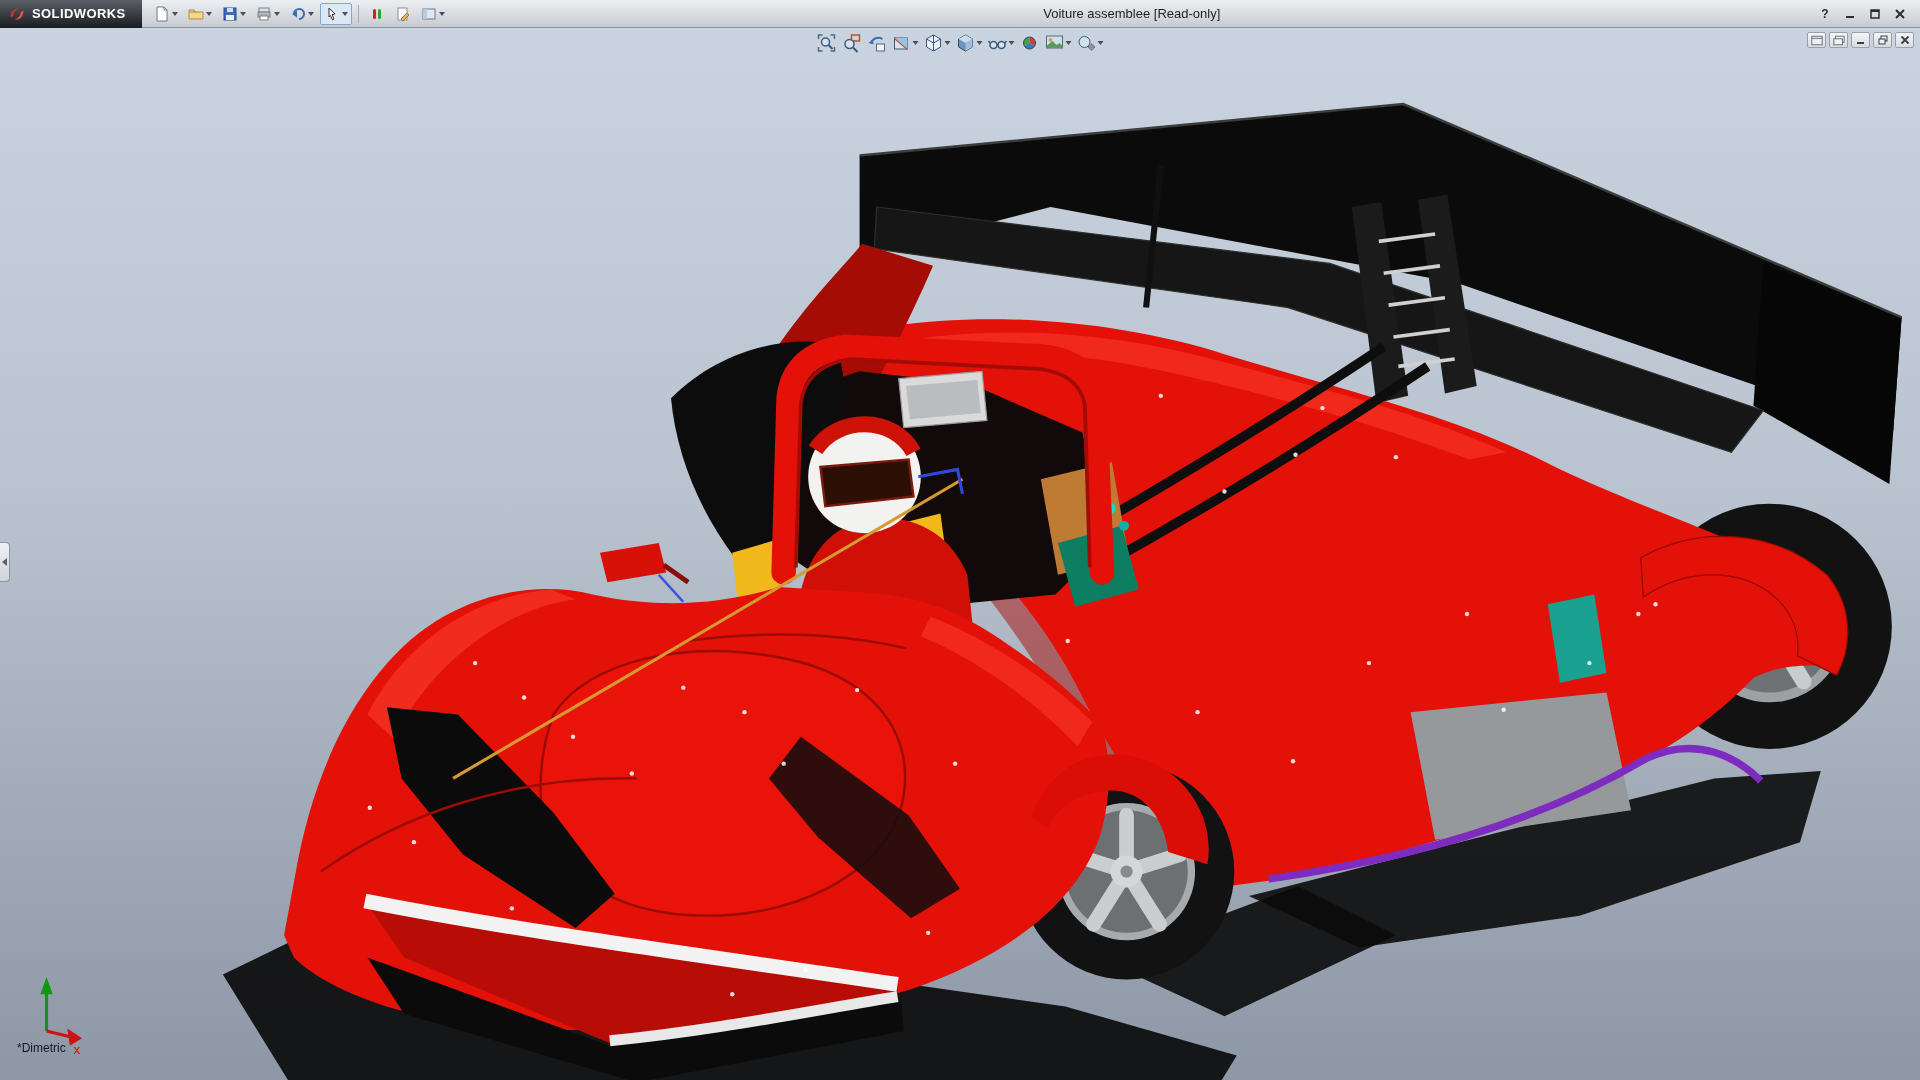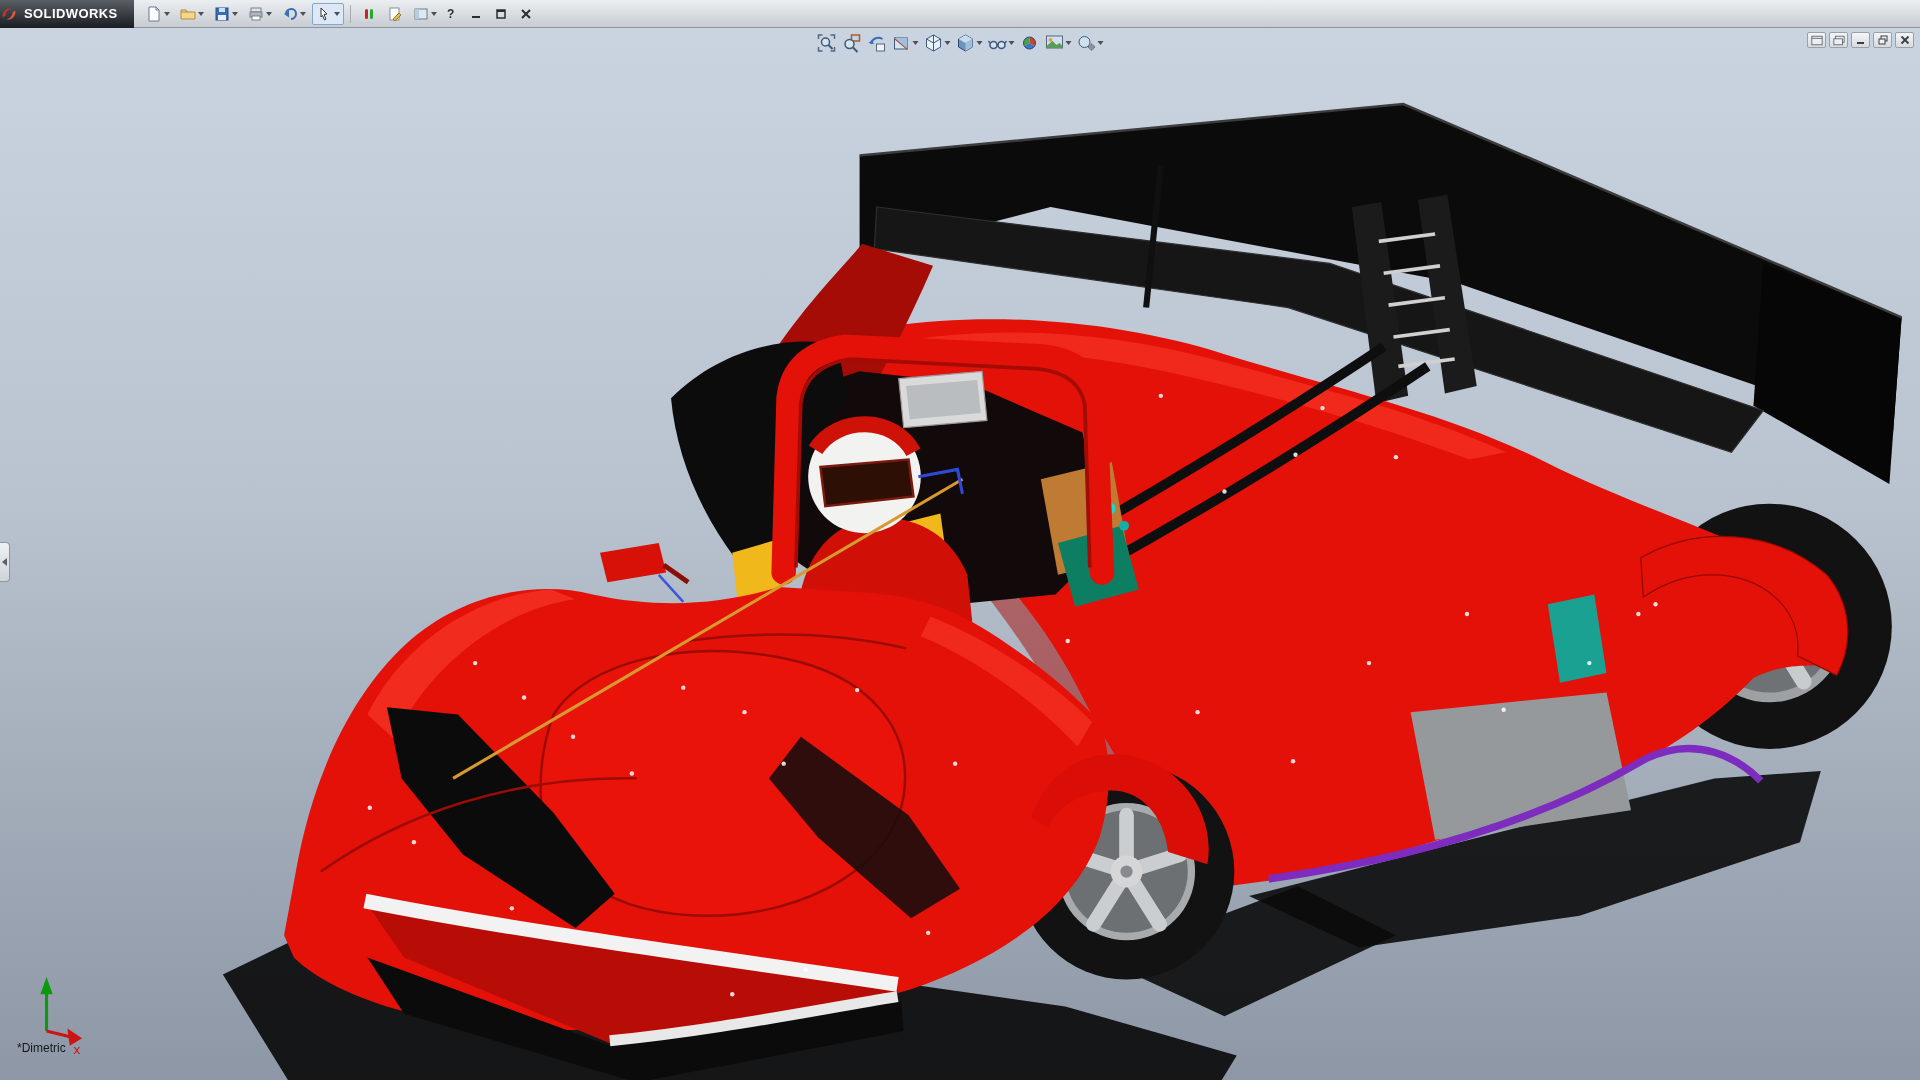--- a/index.html
+++ b/index.html
@@ -5,21 +5,21 @@
   :root{
     --titlebar-top:#eceff2; --titlebar-bottom:#c7ccd2;
     --car-red:#e31108; --car-red-dark:#a50c05; --car-red-bright:#ff4633;
     --ink:#0b0b0b; --teal:#1ba192; --purple:#7e2bbf; --orange-line:#d79a30;
     --yellow:#f0b81a; --stripe-white:#f2f2f2; --bg-top:#cad4e0; --bg-bottom:#8d97a5;
   }
   *{box-sizing:border-box}
   html,body{margin:0;padding:0}
   body{width:1920px;height:1080px;overflow:hidden;font-family:"Liberation Sans",sans-serif;background:#000;position:relative}
   .titlebar{position:absolute;top:0;left:0;width:100%;height:28px;background:linear-gradient(var(--titlebar-top),var(--titlebar-bottom));border-bottom:1px solid #8f959c;display:flex;align-items:center;z-index:5}
-  .logo{height:28px;display:flex;align-items:center;gap:6px;padding:0 16px 0 0;background:linear-gradient(#5a5f66,#1a1d21);color:#fff;font-weight:bold;font-size:13px;letter-spacing:.4px}
+  .logo{height:28px;display:flex;align-items:center;gap:6px;padding:0 16px 0 8px;background:linear-gradient(#5a5f66,#1a1d21);color:#fff;font-weight:bold;font-size:13px;letter-spacing:.4px}
   .tb-icons{display:flex;align-items:center;gap:2px;padding-left:8px}
   .tb-btn{display:flex;align-items:center;gap:2px;padding:2px 3px;border:1px solid transparent;border-radius:2px;cursor:default}
   .tb-btn.active{background:#dce8f6;border-color:#86a7cc}
   .tb-sep{width:1px;height:18px;background:#a8adb3;margin:0 4px}
   .caret{width:0;height:0;border-left:3px solid transparent;border-right:3px solid transparent;border-top:4px solid #4a4f55}
   .tb-title{flex:1;text-align:center;font-size:13px;color:#202327;white-space:nowrap;overflow:hidden}
   .tb-right{display:flex;align-items:center;gap:5px;padding-right:10px}
   .winbtn{width:20px;height:18px;display:flex;align-items:center;justify-content:center;font-size:12px;font-weight:bold;color:#2a2d31}
   .viewport{position:absolute;top:28px;left:0;right:0;bottom:0;background:linear-gradient(180deg,var(--bg-top) 0%,#b9c2cf 45%,var(--bg-bottom) 100%)}
   .scene{width:100%;height:100%;display:block}
@@ -106,20 +106,21 @@
     </div>
     <div class="tb-btn">
       <svg width="16" height="16" viewBox="0 0 16 16">
         <rect x="2" y="3" width="12" height="10" fill="#dfe8f2" stroke="#6b7b8c"></rect>
           <rect x="2" y="3" width="4" height="10" fill="#b8cce0"></rect>
       </svg>
         <span class="caret"></span>
     </div>
   </div>
 
+  <div class="tb-title">Voiture assemblee [Read-only]</div>
 
   <div class="tb-right">
     <div class="winbtn">?</div>
     <div class="winbtn">
       <svg width="10" height="10" viewBox="0 0 10 10">
           <line x1="1" y1="8" x2="9" y2="8" stroke="#2a2d31" stroke-width="2"></line>
         </svg>
     </div>
     <div class="winbtn">
       <svg width="10" height="10" viewBox="0 0 10 10">

